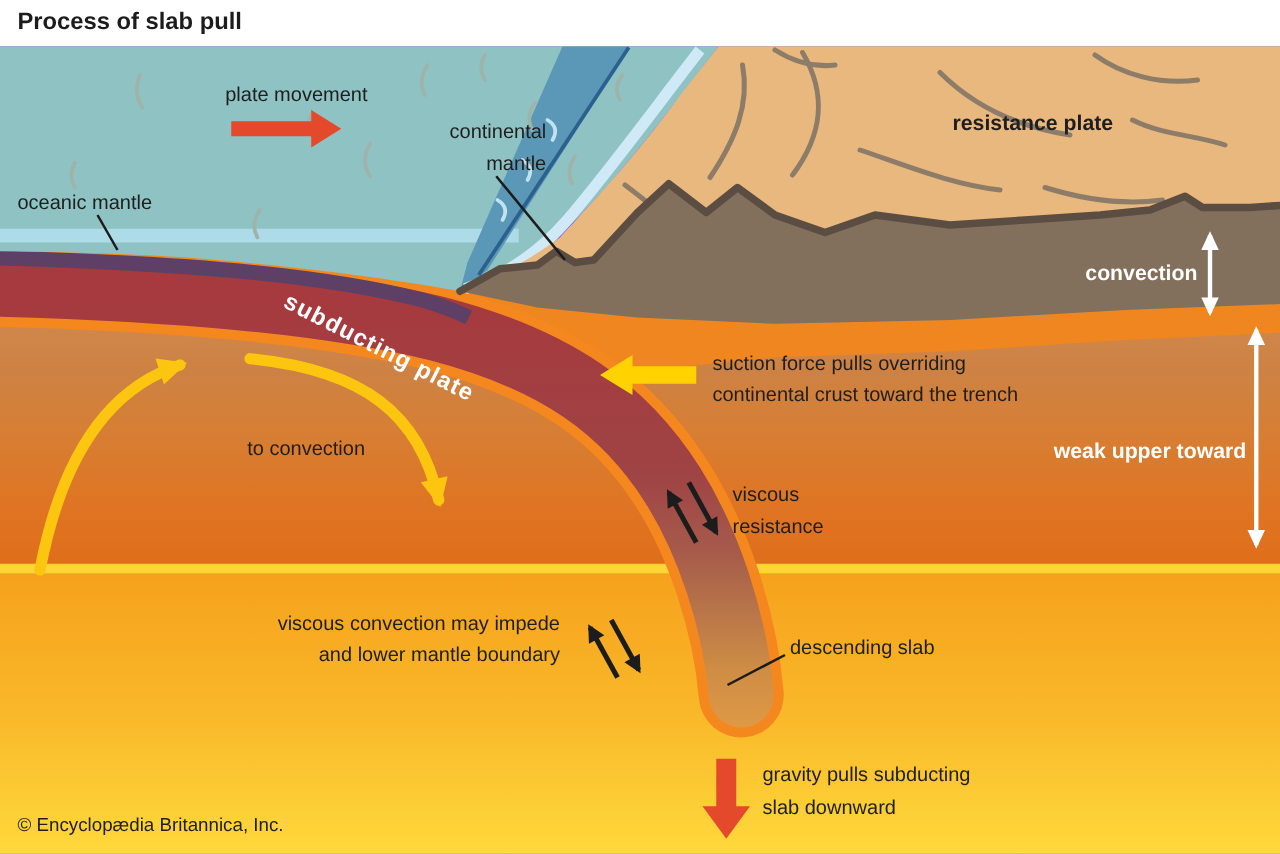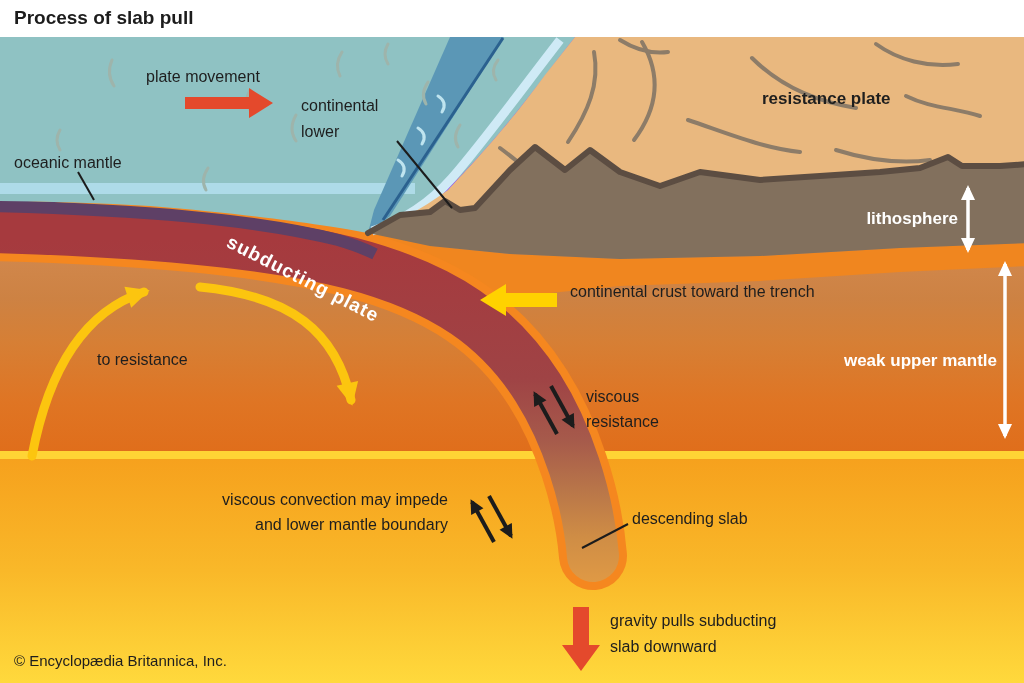--- a/index.html
+++ b/index.html
@@ -4,21 +4,21 @@
 <style>
   html,body{margin:0;padding:0;background:#ffffff;}
   .stage{position:relative;width:1024px;height:683px;overflow:hidden;background:#8b5cf6;
          font-family:"Liberation Sans",sans-serif;}
   svg{position:absolute;left:0;top:0;display:block;}
   .lbl{position:absolute;color:#1e1e1e;font-size:16px;line-height:24px;white-space:nowrap;}
   .lbl div{white-space:nowrap;}
   .title{position:absolute;left:14px;top:7px;font-size:19px;font-weight:bold;color:#1c1c1c;}
   .bold-black{font-weight:bold;font-size:17px;}
   .bold-white{font-weight:bold;font-size:17px;color:#ffffff;}
-  .center{text-align:left;}
+  .center{text-align:right;}
   .right{text-align:right;}
   .rot{position:absolute;left:233px;top:231px;transform:rotate(27deg);transform-origin:0 0;
        color:#ffffff;font-weight:bold;font-size:19px;letter-spacing:1px;}
   .credit{position:absolute;left:14px;top:652px;font-size:15px;color:#1e1e1e;}
 </style>
 </head>
 <body>
 
 <div class="stage">
 
@@ -142,44 +142,45 @@
     <path d="M489,496 L511,536" marker-end="url(#mB)"></path>
   </g>
 </svg>
 
   <div class="title">Process of slab pull</div>
 
   <div class="lbl center" style="left:146px;top:65px;width:148px;">plate movement</div>
 
   <div class="lbl center" style="left:301px;top:93px;width:136px;line-height:26px;">
     <div>continental</div>
-    <div>lower</div>
+    <div>mantle</div>
   </div>
 
   <div class="lbl" style="left:14px;top:151px;">oceanic mantle</div>
 
   <div class="lbl bold-black" style="left:762px;top:87px;">resistance plate</div>
 
-  <div class="lbl bold-white right" style="left:835px;top:207px;width:123px;">lithosphere</div>
+  <div class="lbl bold-white right" style="left:835px;top:207px;width:123px;">convection</div>
 
   <div class="rot">subducting plate</div>
 
   <div class="lbl" style="left:570px;top:279px;line-height:25px;">
+    <div>suction force pulls overriding</div>
     <div>continental crust toward the trench</div>
   </div>
 
-  <div class="lbl bold-white right" style="left:800px;top:349px;width:197px;">weak upper mantle</div>
+  <div class="lbl bold-white right" style="left:800px;top:349px;width:197px;">weak upper toward</div>
 
   <div class="lbl" style="left:586px;top:384px;line-height:25px;">
     <div>viscous</div>
     <div>resistance</div>
   </div>
 
   <div class="lbl center" style="left:97px;top:346px;width:195px;line-height:27px;">
-    <div>to resistance</div>
+    <div>to convection</div>
   </div>
 
 
   <div class="lbl right" style="left:150px;top:487px;width:298px;line-height:25px;">
     <div>viscous convection may impede</div>
     <div>and lower mantle boundary</div>
   </div>
 
   <div class="lbl" style="left:632px;top:507px;">descending slab</div>
 

